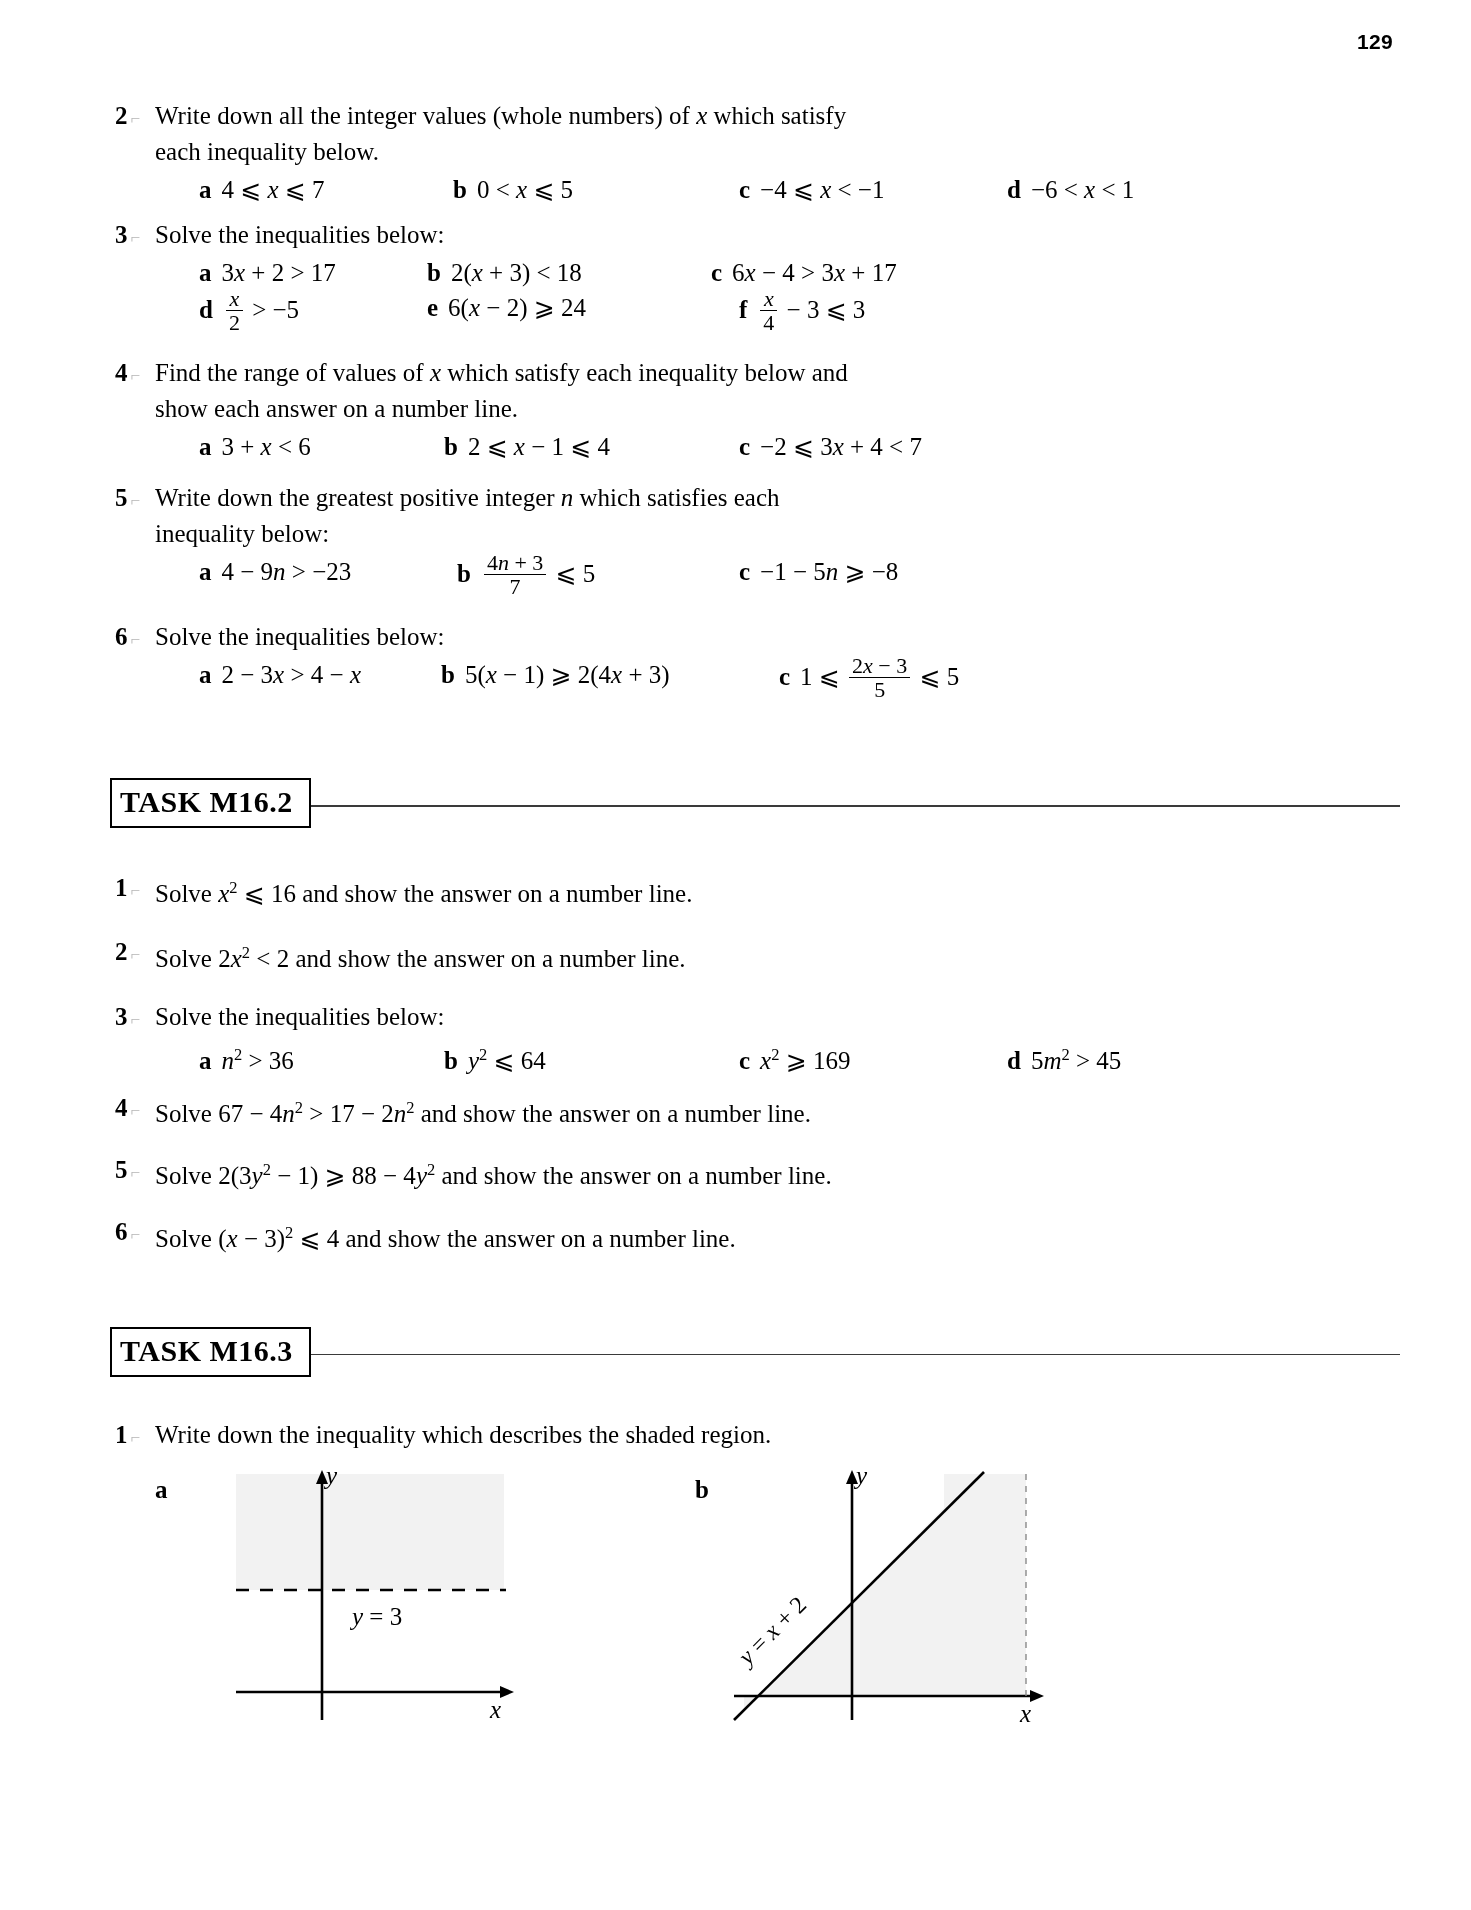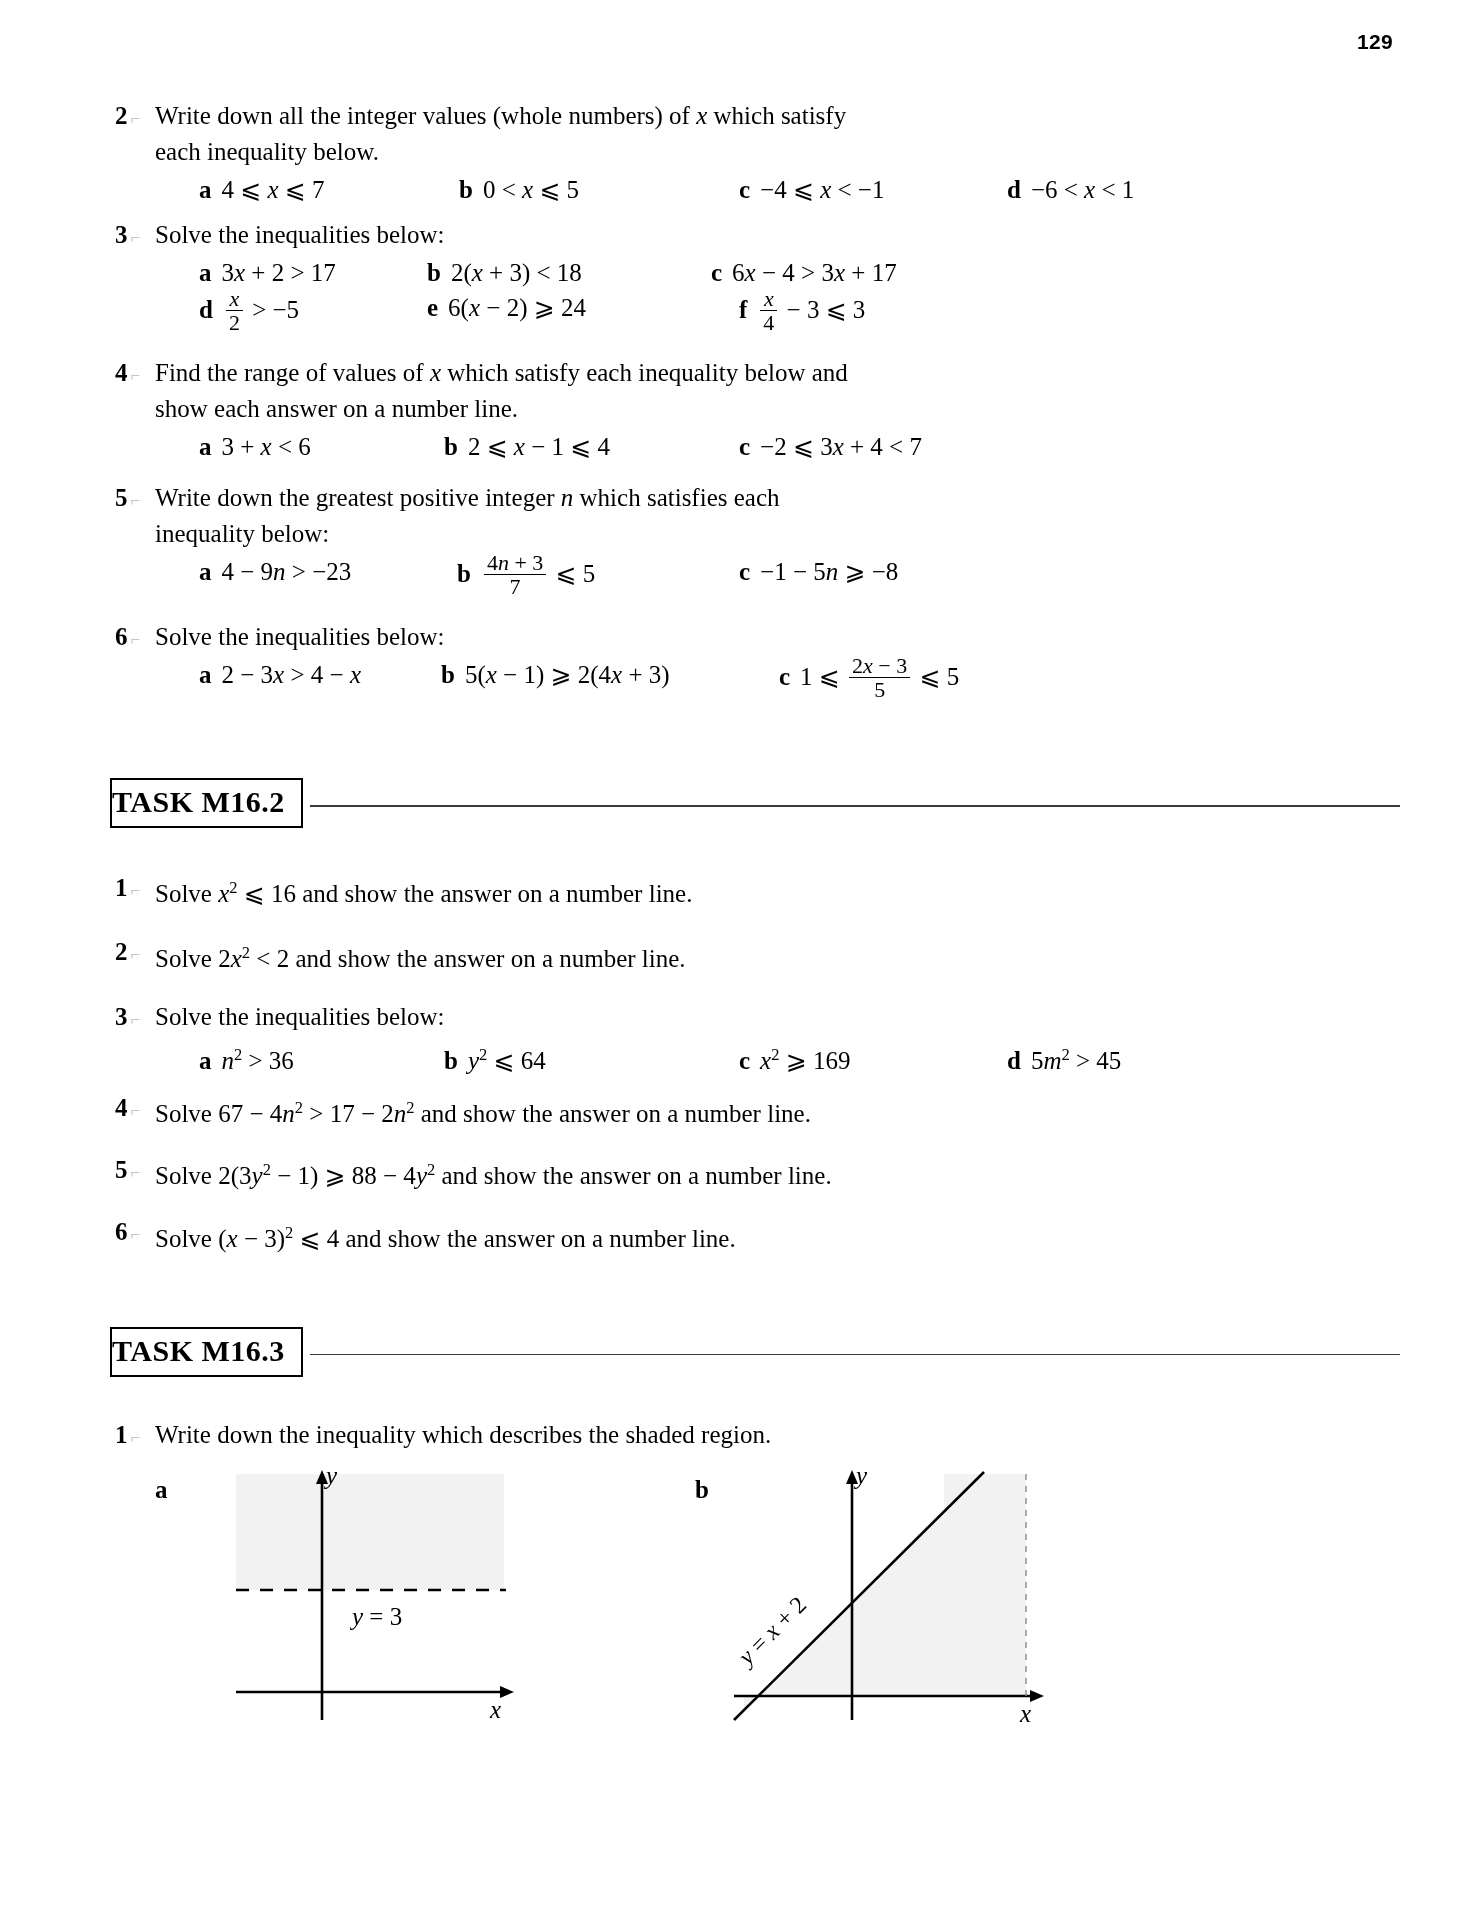--- a/index.html
+++ b/index.html
@@ -101,21 +101,21 @@
   
   .task {
     position: relative;
     height: 58px;
     margin: 0;
   }
   .task-box {
     position: absolute;
     left: 0; top: 0;
     border: 2px solid #000;
-    padding: 5px 16px 7px 0;
+    padding: 5px 16px 7px 8px;
     font-family: "Liberation Serif", serif;
     font-weight: bold;
     font-size: 30px;
     line-height: 34px;
     background: #fff;
     letter-spacing: 0.5px;
     z-index: 2;
   }
   .task-rule {
     position: absolute;
@@ -148,21 +148,21 @@
 
     <div class="q">
       <div class="q-num">
         <span>2</span><span class="tick">⌐</span>
       </div>
       <div class="q-body">
         <span class="q-text">Write down all the integer values (whole numbers) of <i class="v">x</i> which satisfy</span>
         <span class="q-text">each inequality below.</span>
         <div class="parts">
           <span class="part" style="left:0px"><span class="plabel">a</span>4 ⩽ <i class="v">x</i> ⩽ 7</span>
-          <span class="part" style="left:260px"><span class="plabel">b</span>0 &lt; <i class="v">x</i> ⩽ 5</span>
+          <span class="part" style="left:254px"><span class="plabel">b</span>0 &lt; <i class="v">x</i> ⩽ 5</span>
           <span class="part" style="left:540px"><span class="plabel">c</span>−4 ⩽ <i class="v">x</i> &lt; −1</span>
           <span class="part" style="left:808px"><span class="plabel">d</span>−6 &lt; <i class="v">x</i> &lt; 1</span>
         </div>
       </div>
     </div>
 
     <div class="q" style="margin-top:6px">
       <div class="q-num">
         <span>3</span><span class="tick">⌐</span>
       </div>

